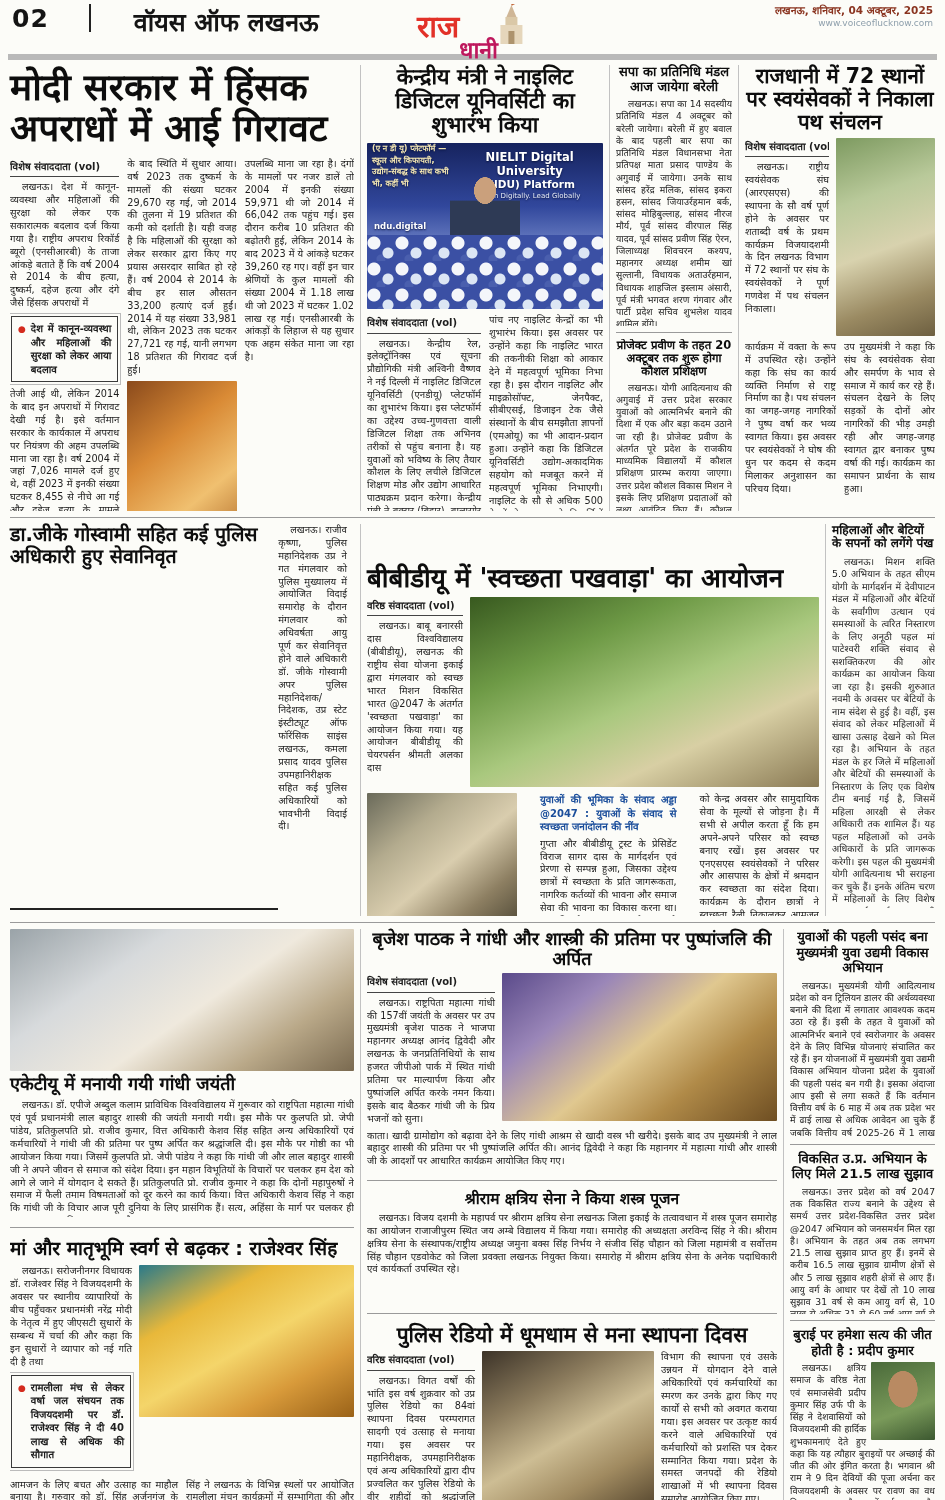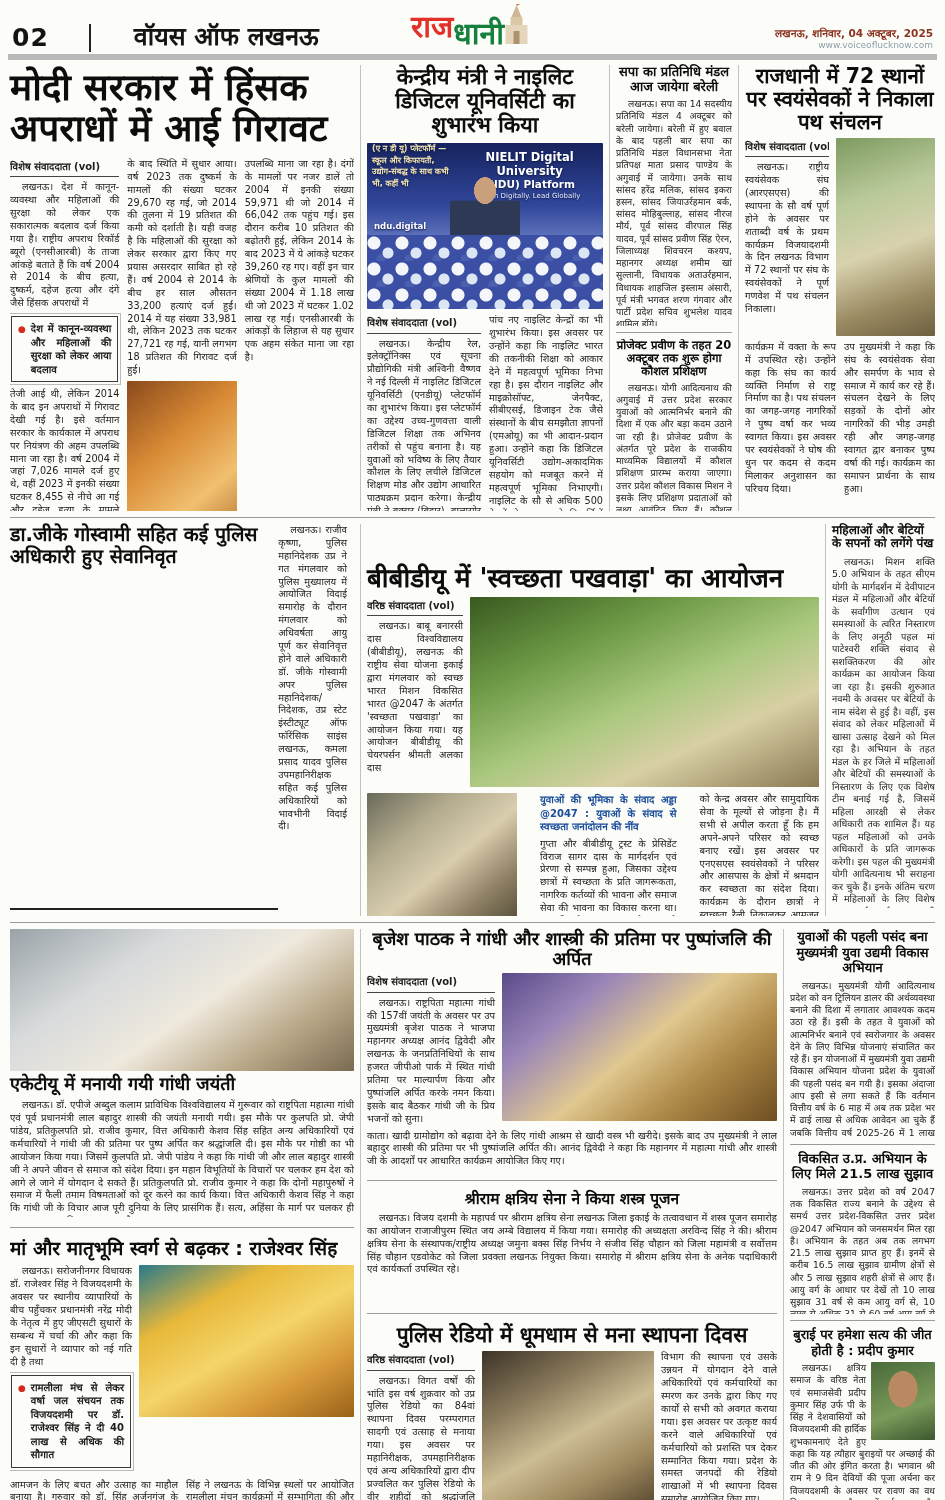--- a/index.html
+++ b/index.html
@@ -3,27 +3,27 @@
 <meta charset="utf-8">
 <style>
   * { margin:0; padding:0; box-sizing:border-box; }
   html,body { background:#e9e9e4; }
   .page {
     width:945px; height:1500px; margin:0 auto; background:#fcfcf8; color:#141414;
     font-family:"DejaVu Sans", sans-serif; overflow:hidden; position:relative;
     padding:0 8px;
   }
   
-  header { display:flex; align-items:flex-end; height:52px; position:relative; padding:4px 4px 0 4px;gap:34px; }
+  header { display:flex; align-items:flex-start; height:52px; position:relative; padding:4px 4px 0 4px;gap:34px; }
   .pgno { font-size:25px; font-weight:800; letter-spacing:1px; }
   .hbar { width:2px; height:28px; background:#222; margin:0 9px 0 6px; }
   .paper { font-size:25px; font-weight:800; }
   .masthead { position:absolute; left:50%; top:4px; transform:translateX(-50%); display:flex; align-items:center; }
   .mh1 { color:#e23128; font-size:30px; font-weight:800; }
-  .mh2 { color:#15803d; font-size:30px; font-weight:800; position:relative; top:7px; }
+  .mh2 { color:#be185d; font-size:23px; font-weight:800; position:relative; top:24px; }
   .temple { margin-left:-4px; opacity:.95; }
   .hright { margin-left:auto; text-align:right; line-height:1.3; }
   .dateline { color:#8a3420; font-size:10.5px; font-weight:700; }
   .website { color:#8fa0ad; font-size:9px; }
   .grayrule { height:6px; background:#b9b9b9; margin:2px 0 5px 0; }
 
   
   main { padding:0 2px; }
   .row { display:flex; align-items:stretch; }
   .vsep { width:1px; background:#c2c2c2; margin:0 6px; }

